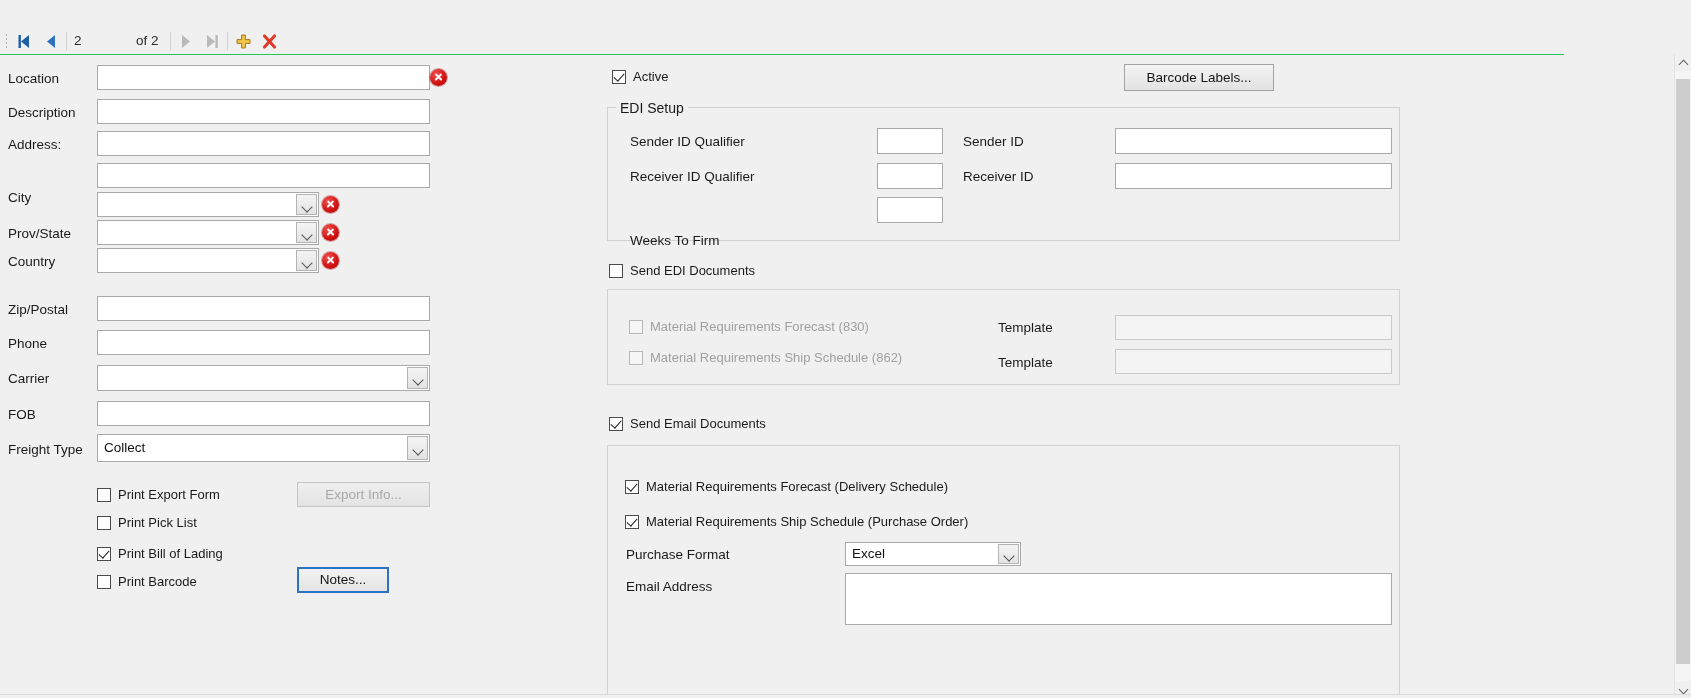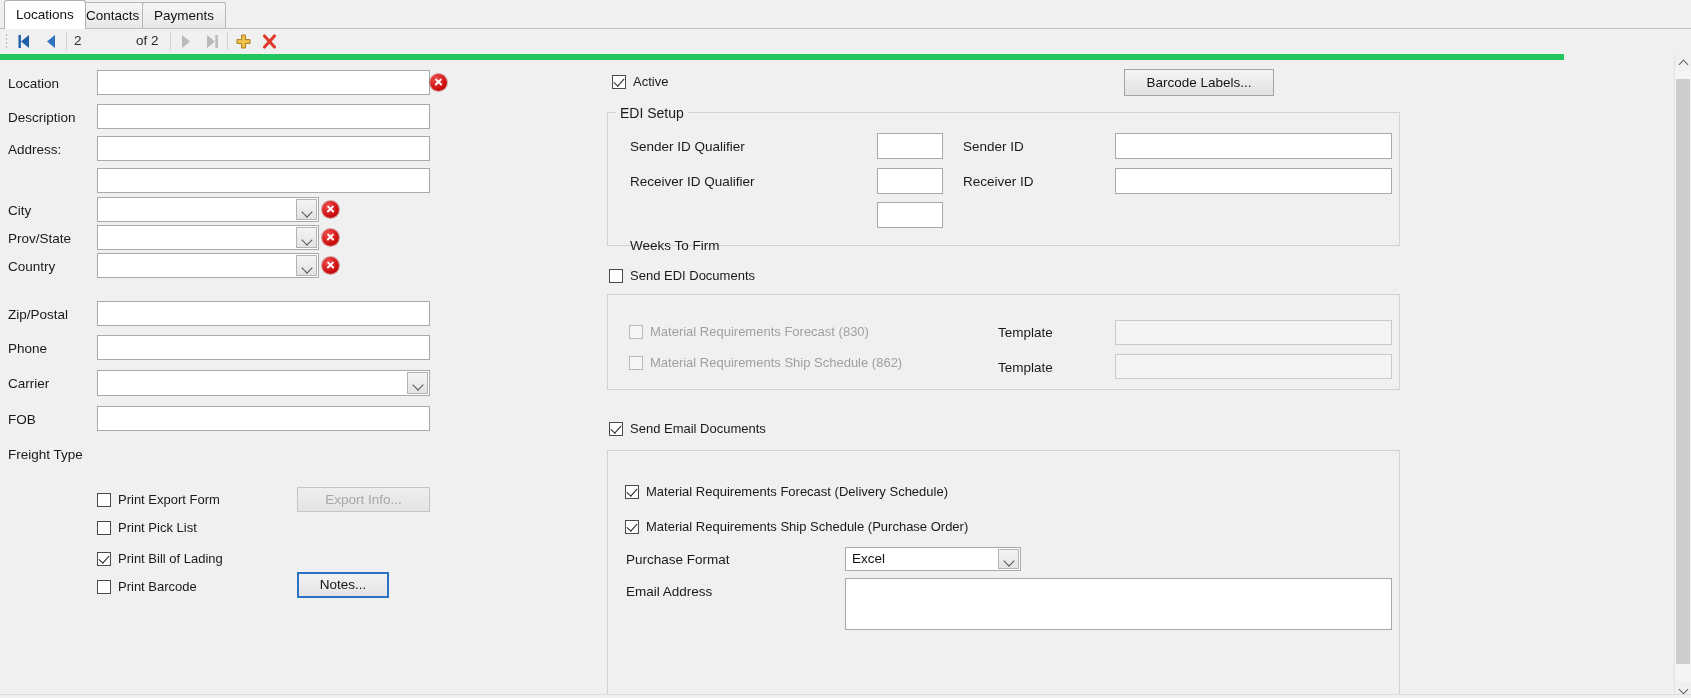--- a/index.html
+++ b/index.html
@@ -35,21 +35,21 @@
   .grip{position:absolute;left:5px;top:4px;width:3px;height:16px;
     background-image:radial-gradient(circle,#b5b5b5 1px,transparent 1px);
     background-size:3px 4px;}
   .navbtn{position:absolute;top:2px;height:21px;width:21px;cursor:default;}
   .navsep{position:absolute;top:3px;width:1px;height:18px;background:#d2d2d2;}
   .nav-ico{position:absolute;left:0;top:0;width:21px;height:21px;}
   .pagebox{position:absolute;top:2px;height:20px;line-height:20px;font-size:13.5px;color:#2b2b2b;}
 
   
   .panel{position:absolute;left:0;top:54px;width:1564px;height:644px;background:#f0f0f0;
-    border-top:6px solid #22c55e;box-sizing:border-box;overflow:hidden;}
+    border-top:1px solid #22c55e;box-sizing:border-box;overflow:hidden;}
 
   .lbl{position:absolute;font-size:13.5px;color:#1a1a1a;white-space:nowrap;line-height:16px;}
 
   .tbx{position:absolute;background:#fff;border:1px solid #a9a9a9;box-sizing:border-box;}
   .tbx.ro{background:#f4f4f4;border-color:#c9c9c9;}
 
   .cbo{position:absolute;background:#fff;border:1px solid #a9a9a9;box-sizing:border-box;}
   .cbo .cbo-txt{position:absolute;left:6px;top:0;bottom:0;line-height:26px;font-size:13.5px;color:#111;}
   .cbo .cbo-btn{
     position:absolute;right:1px;top:1px;bottom:1px;width:21px;
@@ -106,25 +106,20 @@
   .vs-arrow.down::after{transform:rotate(-135deg);margin-top:-4px;}
   .vs-thumb{position:absolute;left:1px;width:14px;background:#cdcdcd;}
 
   .frame-edge{position:absolute;left:0;top:694px;width:1691px;height:4px;background:#f0f0f0;border-top:1px solid #dcdcdc;}
 </style>
 </head>
 <body>
 
 <div class="app">
 
-  <div class="tabstrip">
-    <div class="tab active" id="tab0">Locations</div>
-    <div class="tab" id="tab1">Contacts</div>
-    <div class="tab" id="tab2">Payments</div>
-  </div>
 
   <div class="navbar">
     <div class="grip"></div>
 
     <div class="navbtn" style="left:14px;">
       <svg class="nav-ico" viewBox="0 0 21 21">
         <polygon points="15,4 15,17 7,10.5" fill="#1f5fa8"></polygon>
         <rect x="4.5" y="4" width="2.4" height="13" fill="#1f5fa8"></rect>
       </svg>
     </div>
@@ -180,21 +175,21 @@
     <div class="tbx" style="left:97px;top:10px;width:333px;height:25px;"></div>
     <div class="errico" style="left:430px;top:14px;"></div>
 
     <div class="lbl" style="left:8px;top:50px;">Description</div>
     <div class="tbx" style="left:97px;top:44px;width:333px;height:25px;"></div>
 
     <div class="lbl" style="left:8px;top:82px;">Address:</div>
     <div class="tbx" style="left:97px;top:76px;width:333px;height:25px;"></div>
     <div class="tbx" style="left:97px;top:108px;width:333px;height:25px;"></div>
 
-    <div class="lbl" style="left:8px;top:143px;">City</div>
+    <div class="lbl" style="left:8px;top:135px;">City</div>
     <div class="cbo" style="left:97px;top:137px;width:222px;height:25px;">
       <div class="cbo-txt" style="line-height:23px;"></div>
       <div class="cbo-btn"></div>
     </div>
     <div class="errico" style="left:322px;top:141px;"></div>
 
     <div class="lbl" style="left:8px;top:171px;">Prov/State</div>
     <div class="cbo" style="left:97px;top:165px;width:222px;height:25px;">
       <div class="cbo-txt" style="line-height:23px;"></div>
       <div class="cbo-btn"></div>
@@ -217,20 +212,24 @@
     <div class="lbl" style="left:8px;top:316px;">Carrier</div>
     <div class="cbo" style="left:97px;top:310px;width:333px;height:26px;">
       <div class="cbo-txt"></div>
       <div class="cbo-btn"></div>
     </div>
 
     <div class="lbl" style="left:8px;top:352px;">FOB</div>
     <div class="tbx" style="left:97px;top:346px;width:333px;height:25px;"></div>
 
     <div class="lbl" style="left:8px;top:387px;">Freight Type</div>
+    <div class="cbo" style="left:97px;top:379px;width:333px;height:28px;">
+      <div class="cbo-txt" style="line-height:26px;">Collect</div>
+      <div class="cbo-btn"></div>
+    </div>
 
     <div class="chk" style="left:97px;top:433px;">
       <div class="box"></div>
       <div class="ctxt">Print Export Form</div>
     </div>
     <div class="btn disabled" style="left:297px;top:427px;width:133px;height:25px;line-height:24px;">Export Info...</div>
 
     <div class="chk" style="left:97px;top:461px;">
       <div class="box"></div>
       <div class="ctxt">Print Pick List</div>

